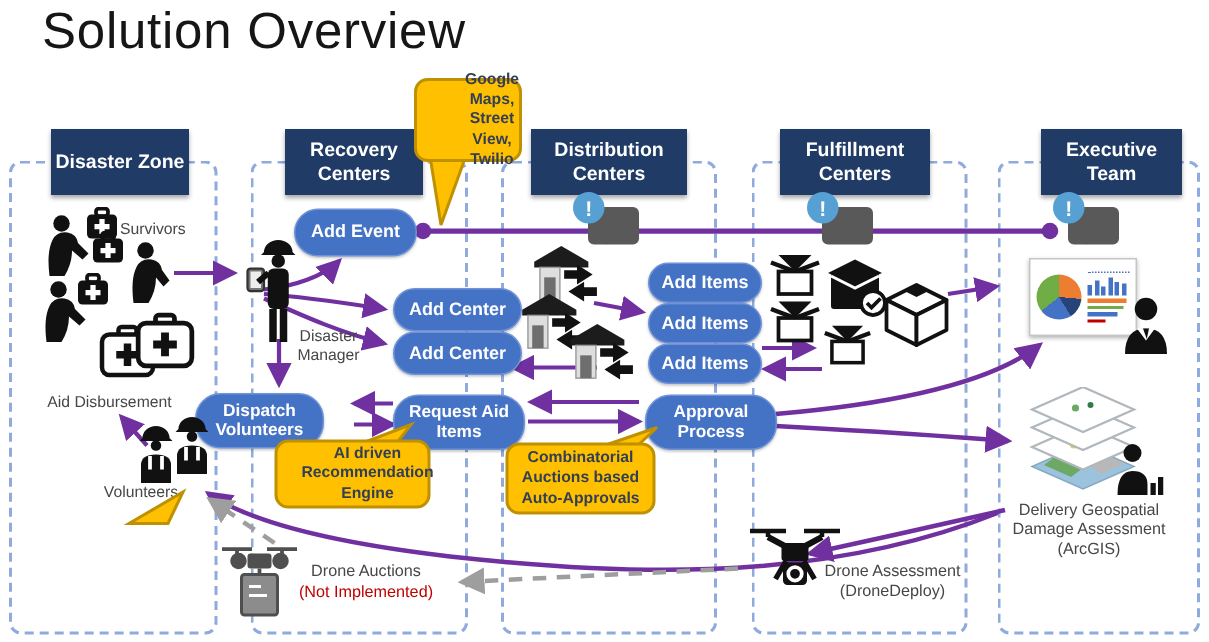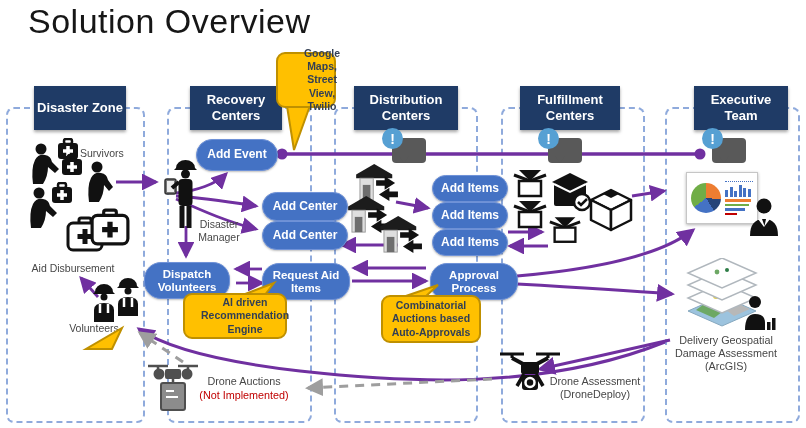--- a/index.html
+++ b/index.html
@@ -108,31 +108,31 @@
 
   <svg class="abs z4" width="806" height="428" style="left:0;top:0;pointer-events:none;">
     <g fill="#FFC000" stroke="#BF9000" stroke-width="2">
       <polygon points="286,100 312,100 294,150"></polygon>
       <polygon points="240,296 264,296 274,283"></polygon>
       <polygon points="400,298 424,298 438,285"></polygon>
       <polygon points="86,349 112,349 122,328"></polygon>
     </g>
   </svg>
 
-  <div class="abs callout" style="left:276px;top:52px;width:60px;height:56px;padding-left:36px;">Google Maps, Street View, Twilio</div>
+  <div class="abs callout" style="left:276px;top:52px;width:72px;height:56px;padding-left:36px;">Google Maps, Street View, Twilio</div>
   <div class="abs callout" style="left:183px;top:293px;width:104px;height:46px;padding-left:24px;">AI driven Recommendation Engine</div>
-  <div class="abs callout" style="left:337px;top:295px;width:100px;height:48px;margin-left:44px;">Combinatorial Auctions based Auto-Approvals</div>
+  <div class="abs callout" style="left:337px;top:295px;width:100px;height:48px;">Combinatorial Auctions based Auto-Approvals</div>
 
   <div class="abs pill" style="left:196px;top:139px;width:80px;height:30px;">Add Event</div>
   <div class="abs pill" style="left:262px;top:192px;width:84px;height:27px;">Add Center</div>
   <div class="abs pill" style="left:262px;top:221px;width:84px;height:27px;">Add Center</div>
   <div class="abs pill" style="left:432px;top:175px;width:74px;height:25px;">Add Items</div>
   <div class="abs pill" style="left:432px;top:202px;width:74px;height:25px;">Add Items</div>
   <div class="abs pill" style="left:432px;top:229px;width:74px;height:25px;">Add Items</div>
-  <div class="abs pill small" style="left:144px;top:262px;width:84px;height:35px;">Dispatch Volunteers</div>
+  <div class="abs pill small" style="left:130px;top:262px;width:84px;height:35px;">Dispatch Volunteers</div>
   <div class="abs pill small" style="left:262px;top:263px;width:86px;height:35px;">Request Aid Items</div>
   <div class="abs pill small" style="left:430px;top:263px;width:86px;height:35px;">Approval Process</div>
 
   <div class="abs notif" style="left:392px;top:138px;">
       <span class="bang">!</span>
     </div>
   <div class="abs notif" style="left:548px;top:138px;">
       <span class="bang">!</span>
     </div>
   <div class="abs notif" style="left:712px;top:138px;">

